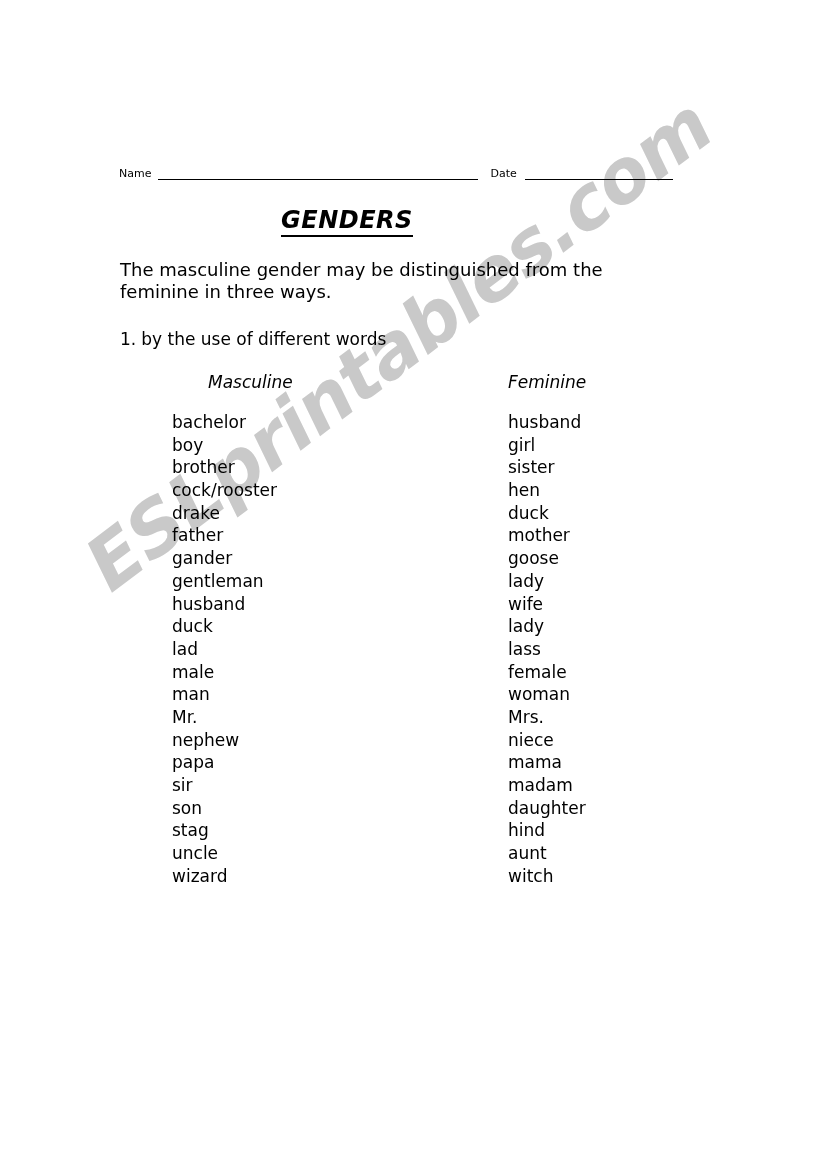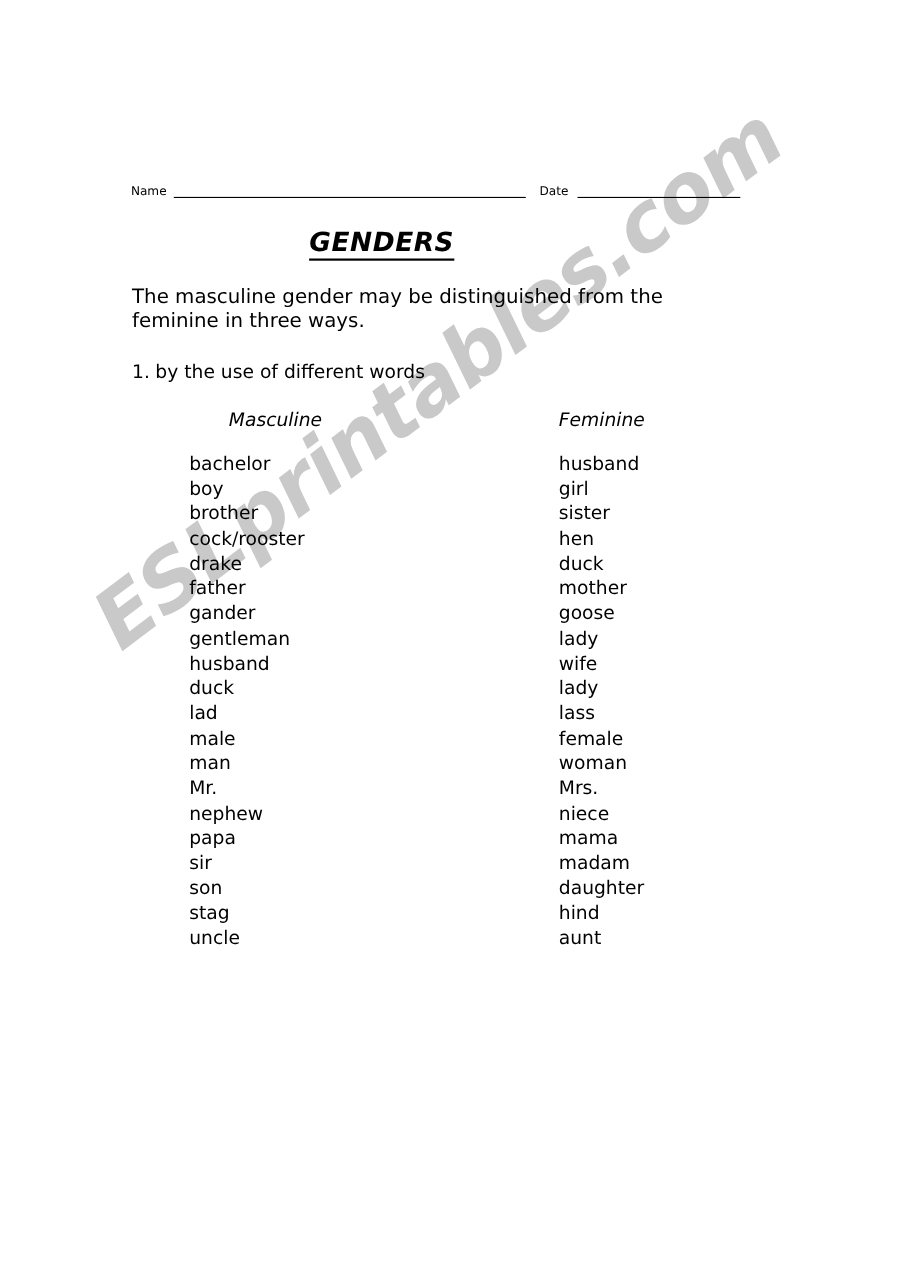--- a/index.html
+++ b/index.html
@@ -237,17 +237,21 @@
             <span class="w-f">daughter</span>
           </div>
           <div class="wrow">
             <span class="w-m">stag</span>
             <span class="w-f">hind</span>
           </div>
           <div class="wrow">
             <span class="w-m">uncle</span>
             <span class="w-f">aunt</span>
           </div>
+          <div class="wrow">
+            <span class="w-m">wizard</span>
+            <span class="w-f">witch</span>
+          </div>
         </div>
     </div>
 
   </div>
 </div>
 
 </body></html>

